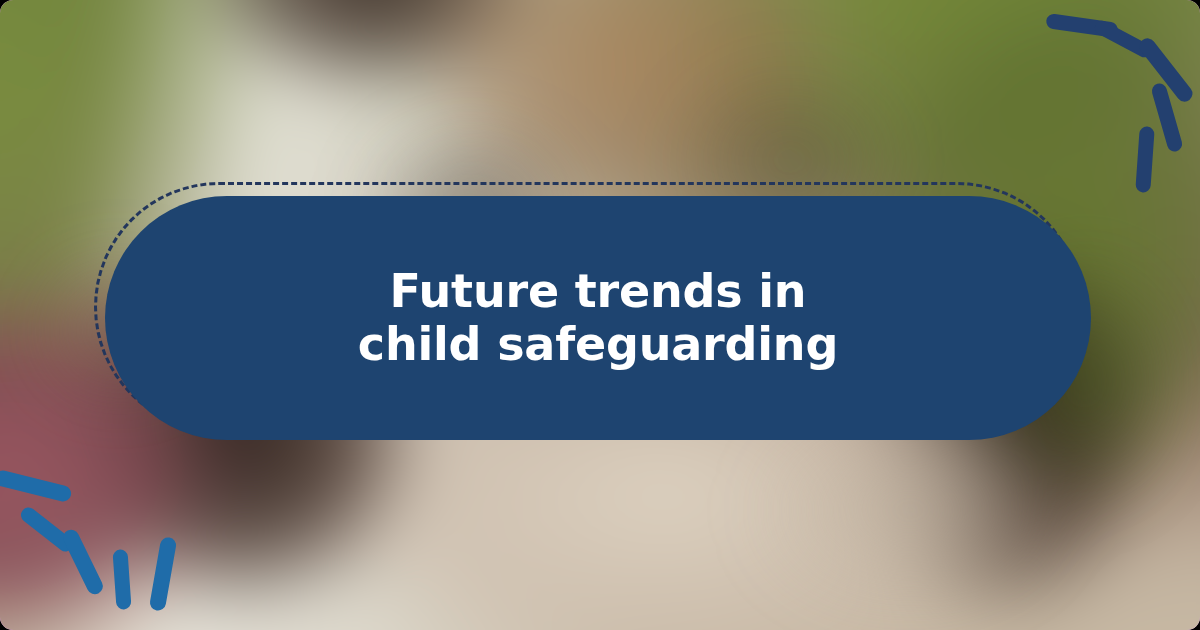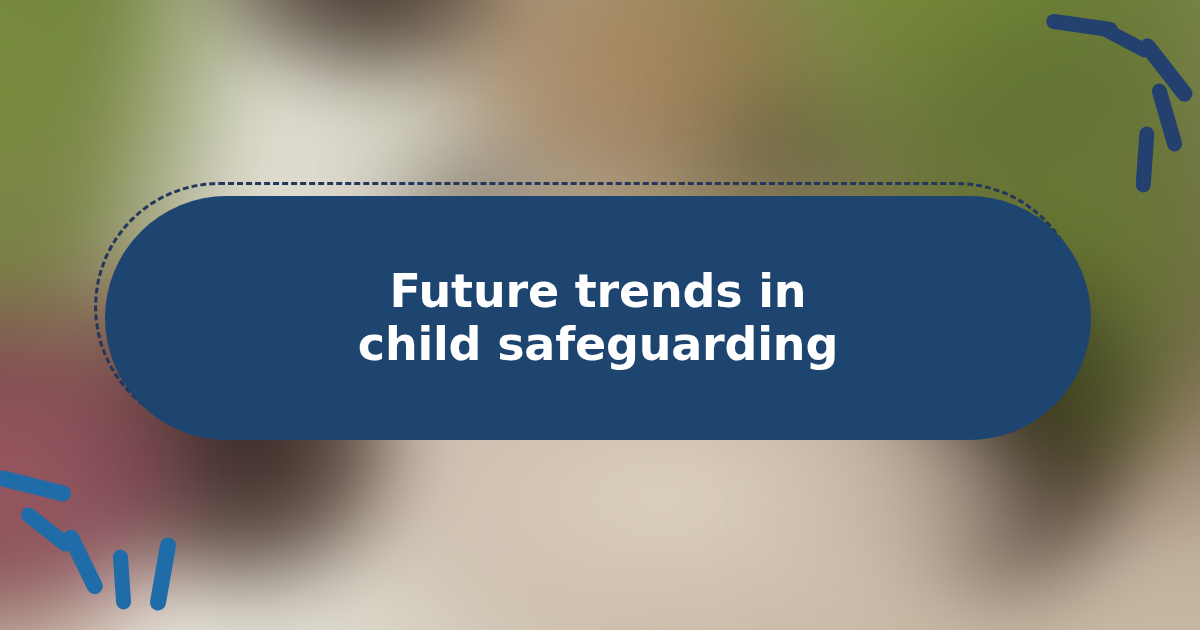--- a/index.html
+++ b/index.html
@@ -9,20 +9,21 @@
     background: #000;
   }
 
   #stage {
     position: relative;
     width: 1200px;
     height: 630px;
     overflow: hidden;
     font-family: "DejaVu Sans", "Liberation Sans", sans-serif;
     background: #f0abfc;
+    border-radius: 13px;
   }
 
   
   .photo {
     position: absolute;
     inset: -90px;
     filter: blur(34px) saturate(1.06);
     -webkit-filter: blur(34px) saturate(1.06);
   }
 

